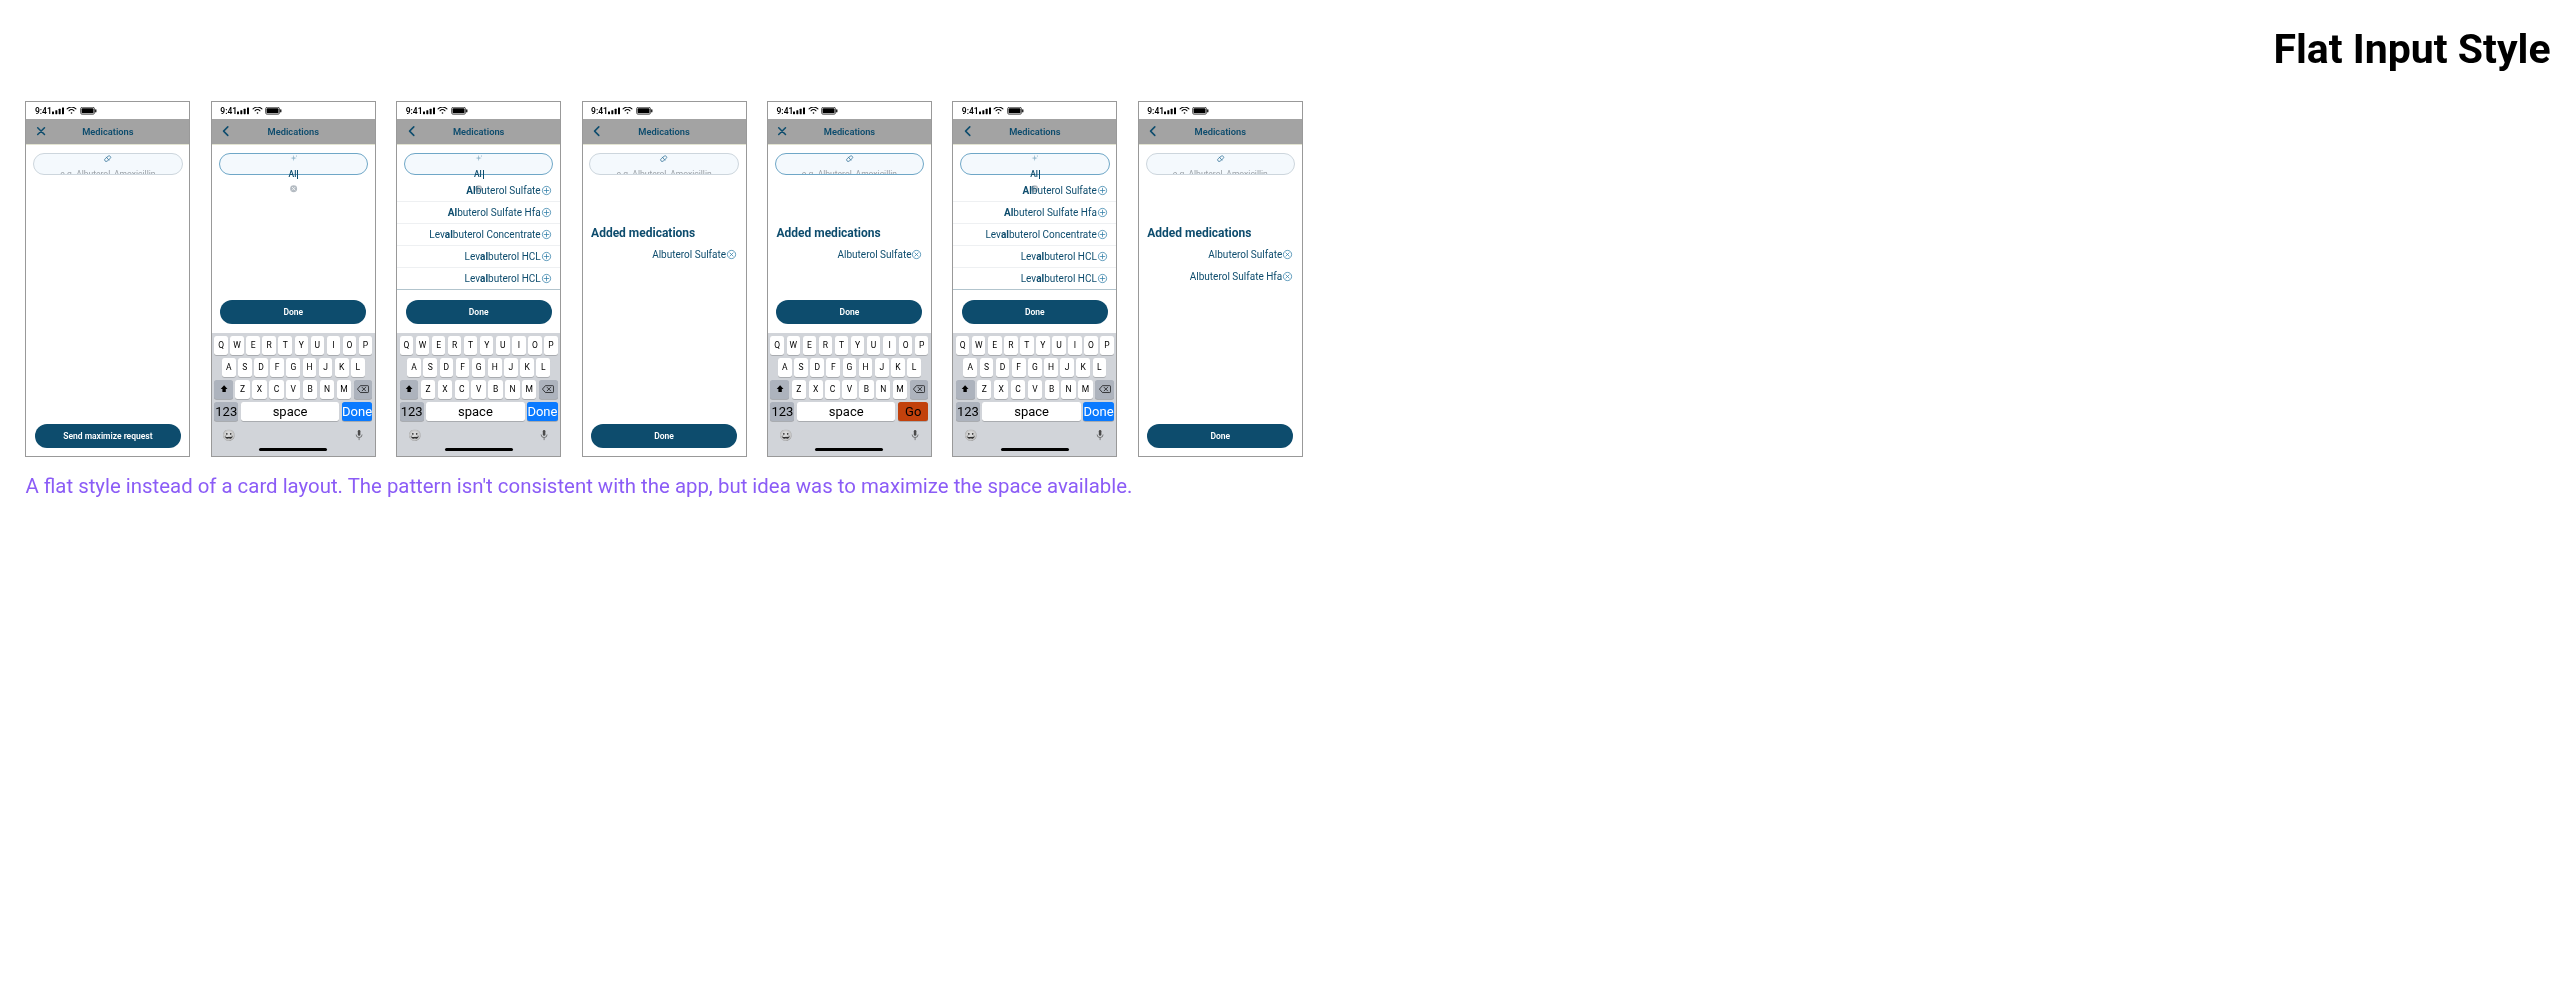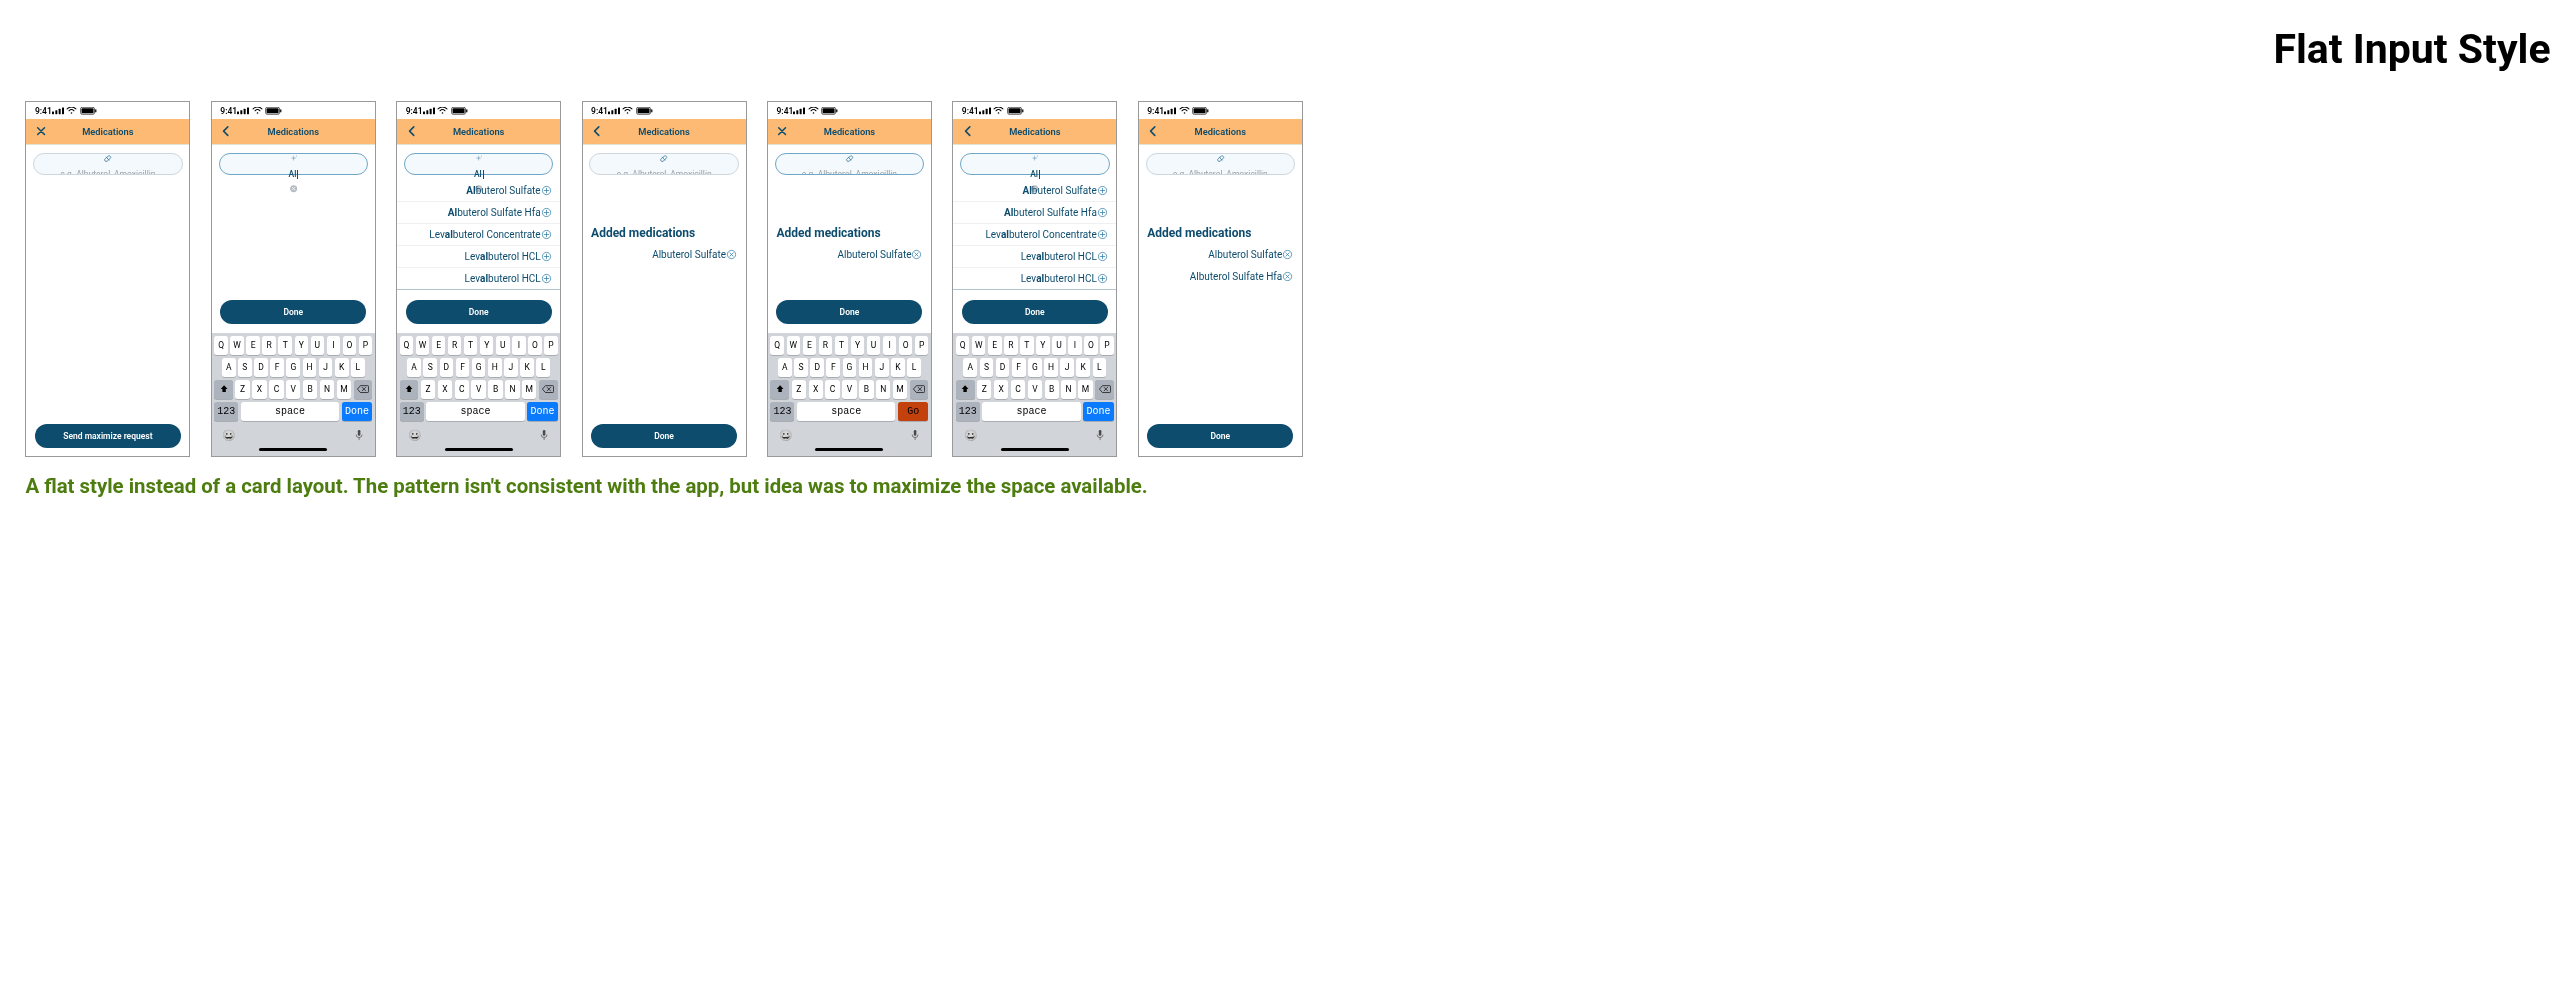--- a/index.html
+++ b/index.html
@@ -11,22 +11,21 @@
   }
   .title {
     font-size: 41px;
     font-weight: 700;
     margin-bottom: 28px;
     text-align: right;
   }
   .caption {
     font-size: 20.4px;
     margin-top: 17px;
-    color: #4d7c0f;
-    font-weight: bold;
+    color: #8b5cf6;
   }
   .row {
     display: flex;
     gap: 20.4px;
   }
   .phone {
     width: 165px;
     height: 356px;
     border: 0.8px solid #999;
     background: #fff;
@@ -43,21 +42,21 @@
     align-items: center;
     padding: 0 8.5px;
     font-size: 8.5px;
     font-weight: 600;
   }
   .status-icons { display:flex; gap:2.5px; align-items:center; font-size:7.6px; letter-spacing:-0.4px;}
 
   
   .nav-bar {
     height: 25.4px;
-    background: #fdba74;
+    background: #a3a3a3;
     display: flex;
     align-items: center;
     position: relative;
     border-bottom: 0.8px solid #e3e4d2;
   }
   .nav-title {
     position: absolute;
     left: 0; right: 0;
     text-align: center;
     font-size: 9.3px;
@@ -154,21 +153,21 @@
     flex:1;
     display:flex; align-items:center; justify-content:center;
     font-size:8.5px;
     color:#000;
   }
   .kb-row.r2 { padding: 0 7.6px; }
   .kb-row.r3 .key.shift, .kb-row.r3 .key.bksp {
     flex: 0 0 18.7px;
     background:#adb3bd;
   }
-  .kb-row.r4 .key { font-size:10px;font-family:Liberation Mono, monospace; }
+  .kb-row.r4 .key { font-size:13px; }
   .kb-row.r4 .k-123 { flex:0 0 24px; background:#adb3bd; }
   .kb-row.r4 .k-space { flex:1; }
   .kb-row.r4 .k-action { flex:0 0 30.5px; background:#0a7aff; color:#fff; }
   .kb-row.r4 .k-action.go { background:#c2410c; color:#000; }
   .kb-bottom {
     display:flex;
     justify-content:space-between;
     align-items:center;
     padding:3.4px 8.5px 0;
     height:18.7px;

